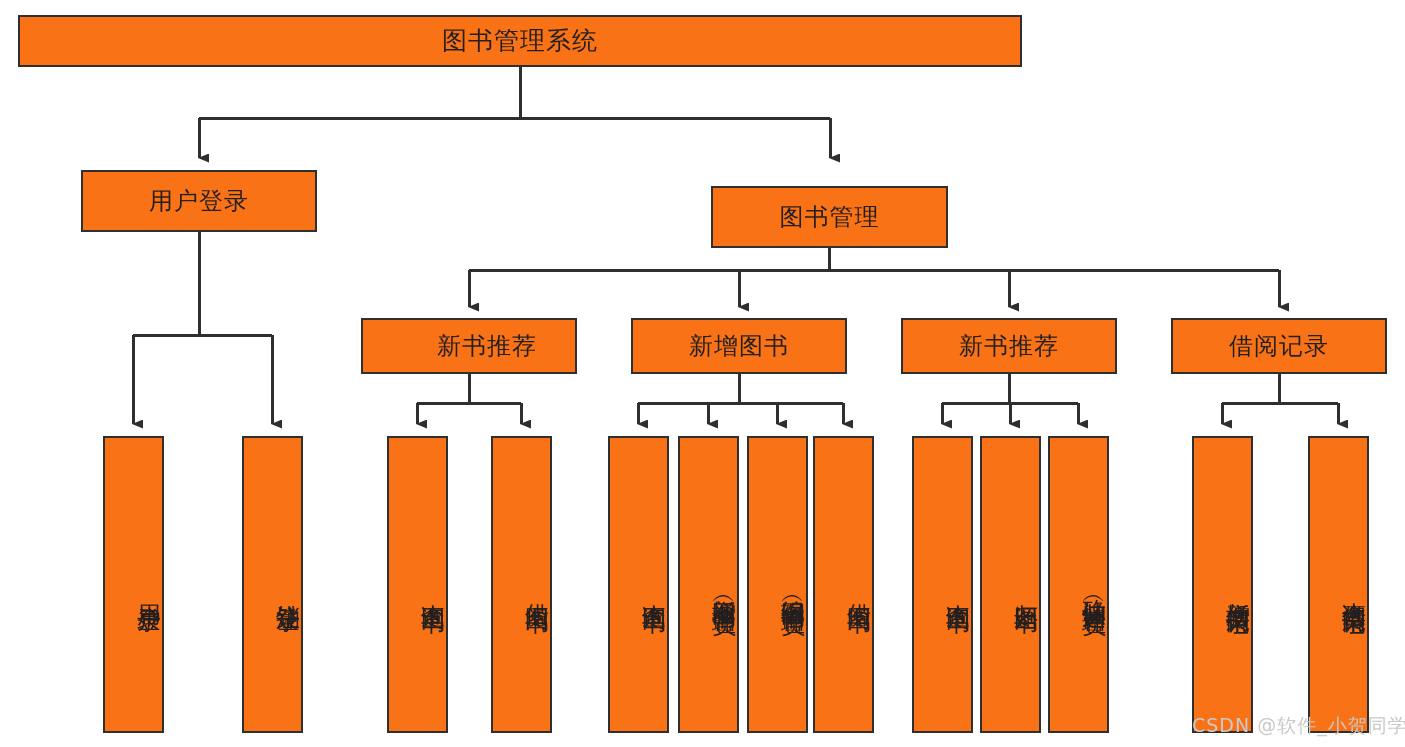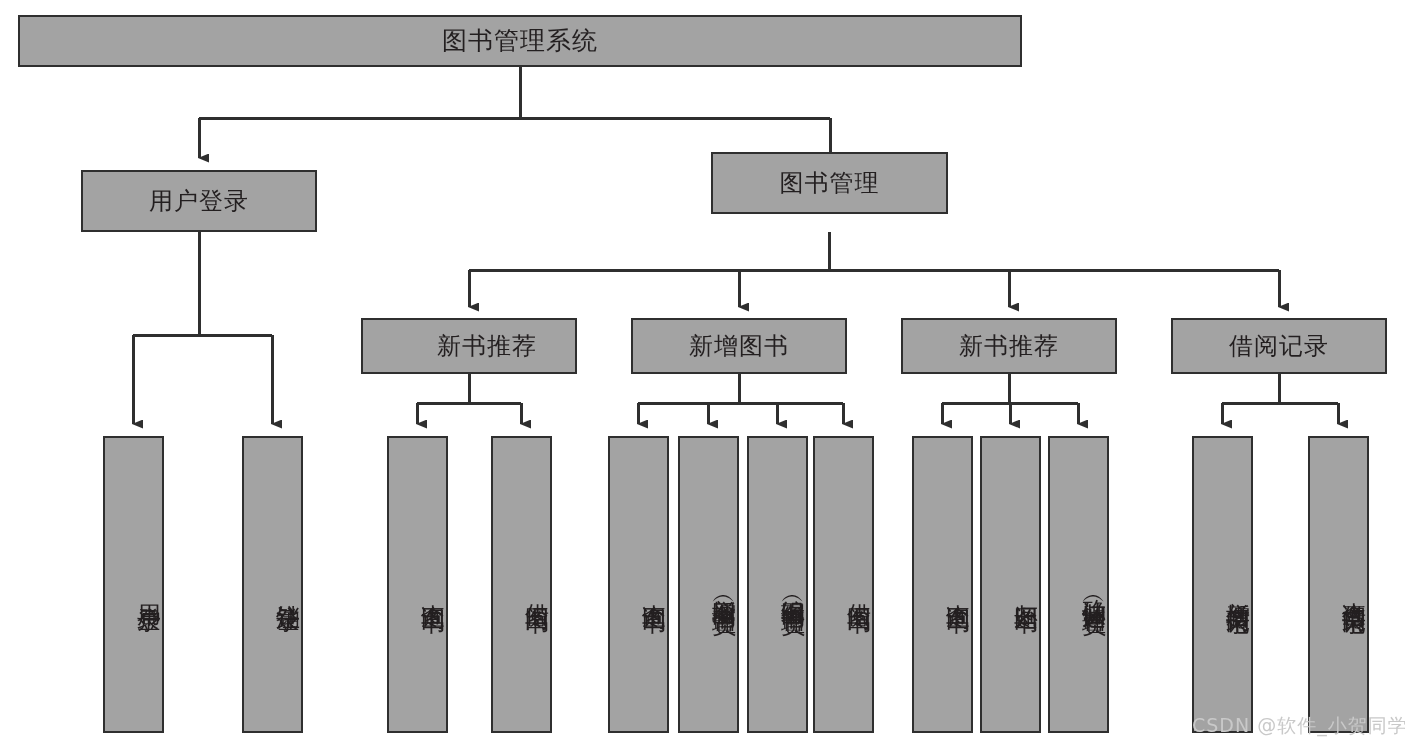--- a/index.html
+++ b/index.html
@@ -22,21 +22,21 @@
     position: absolute;
     left: 0;
     top: 0;
     width: 1405px;
     height: 747px;
   }
   .node {
     position: absolute;
     box-sizing: border-box;
     border: 2px solid #2f2f2f;
-    background: #a3a3a3;
+    background: #f97316;
     display: flex;
     align-items: center;
     justify-content: center;
     color: #231f20;
   }
   .node-h {
     font-size: 24px;
     line-height: 1.1;
     letter-spacing: 1px;
   }
@@ -122,21 +122,21 @@
     </g>
   </svg>
 
   <div class="node node-h node-root" style="left:18px; top:15px; width:1004px; height:52px;">
     <span>图书管理系统</span>
   </div>
 
   <div class="node node-h" style="left:81px; top:170px; width:236px; height:62px;">
     <span>用户登录</span>
   </div>
-  <div class="node node-h" style="left:711px; top:152px; width:237px; height:62px;">
+  <div class="node node-h" style="left:711px; top:186px; width:237px; height:62px;">
     <span>图书管理</span>
   </div>
 
   <div class="node node-h" style="left:361px; top:318px; width:216px; height:56px;padding-left:36px;">
     <span>新书推荐</span>
   </div>
   <div class="node node-h" style="left:631px; top:318px; width:216px; height:56px;">
     <span>新增图书</span>
   </div>
   <div class="node node-h" style="left:901px; top:318px; width:216px; height:56px;">

